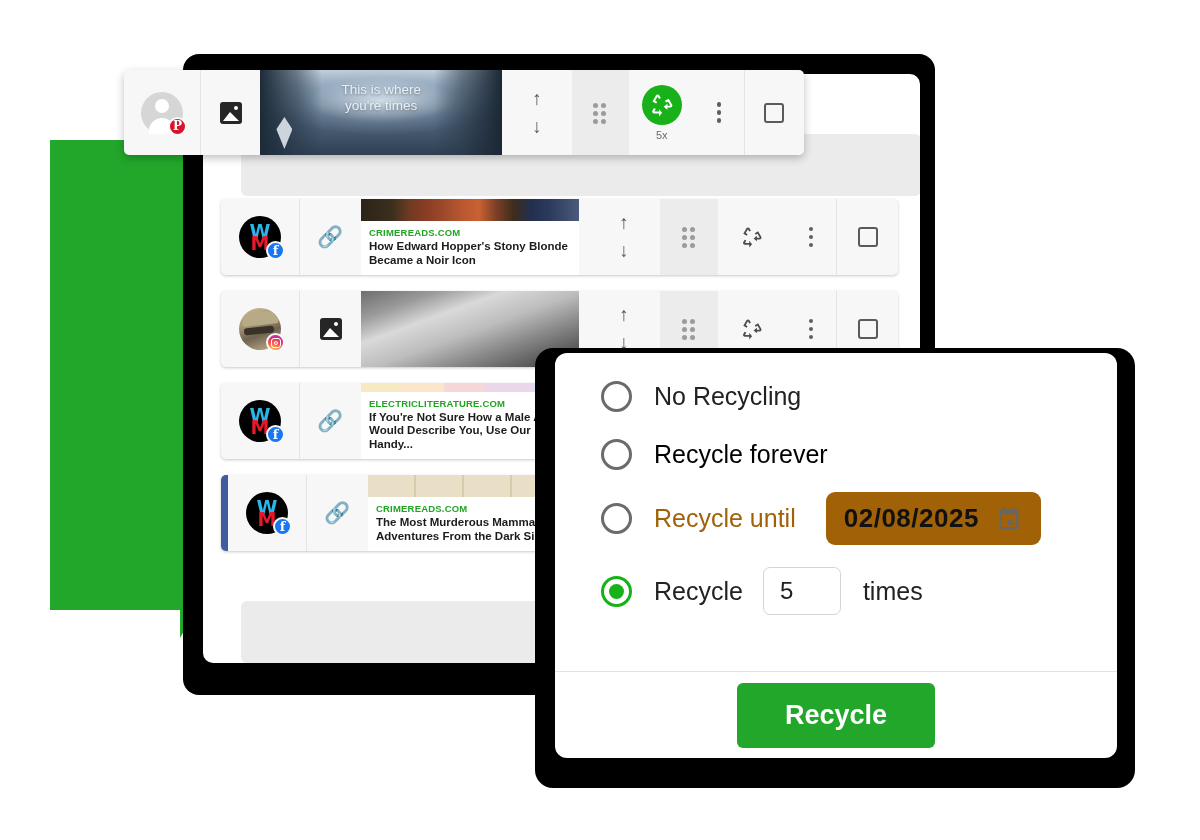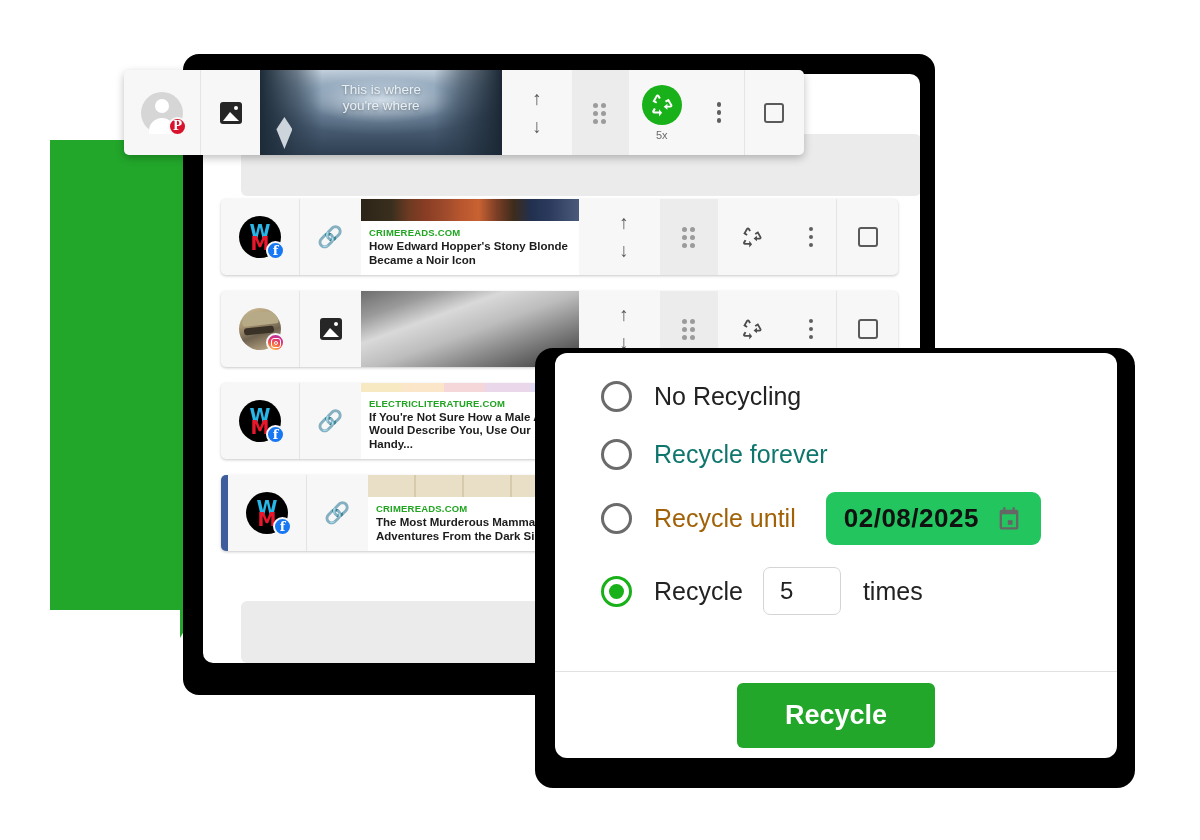--- a/index.html
+++ b/index.html
@@ -502,21 +502,21 @@
   </div>
   <div class="cell-type">
     <span class="glyph-img"></span>
   </div>
   <div class="tb-hero">
     <div class="mist"></div>
     <div class="trees-l"></div>
     <div class="trees-r"></div>
     <div class="tb-hero-text">
       <div>This is where</div>
-      <div>you're where</div>
+      <div>you're times</div>
     </div>
     <div class="tb-logo"></div>
   </div>
   <div class="cell-spacer"></div>
   <div class="cell-arrows">
     <span class="arrow">↑</span>
     <span class="arrow">↓</span>
   </div>
   <div class="cell-drag">
     <span class="dots6">
@@ -553,27 +553,27 @@
   <div style="position:absolute; left:20px; top:5px; right:18px; bottom:30px;
               background:#fff; border-radius:12px; overflow:hidden;">
 
     <div style="display:flex; align-items:center; gap:22px; padding:28px 0 0 46px;">
       <span style="width:31px;height:31px;border:3px solid #6b6b6b;border-radius:50%;flex:none;"></span>
       <span style="font-size:25px;color:#222;">No Recycling</span>
     </div>
 
     <div style="display:flex; align-items:center; gap:22px; padding:27px 0 0 46px;">
       <span style="width:31px;height:31px;border:3px solid #6b6b6b;border-radius:50%;flex:none;"></span>
-      <span style="font-size:25px;color:#0f766e;">Recycle forever</span>
+      <span style="font-size:25px;color:#000000;">Recycle forever</span>
     </div>
 
     <div style="display:flex; align-items:center; gap:22px; padding:22px 0 0 46px;">
       <span style="width:31px;height:31px;border:3px solid #6b6b6b;border-radius:50%;flex:none;"></span>
       <span style="font-size:25px;color:#a16207;">Recycle until</span>
-      <span style="display:flex;align-items:center;gap:16px;background:#22c55e;border-radius:9px;
+      <span style="display:flex;align-items:center;gap:16px;background:#a16207;border-radius:9px;
                    padding:11px 18px; margin-left:8px;">
         <span style="font-size:26px;font-weight:700;color:#111;letter-spacing:.5px;">02/08/2025</span>
         <svg width="28" height="28" viewBox="0 0 24 24">
           <path fill="#666" d="M7 2v2H5.5A1.5 1.5 0 0 0 4 5.5v14A1.5 1.5 0 0 0 5.5 21h13a1.5 1.5 0 0 0 1.5-1.5v-14A1.5 1.5 0 0 0 18.5 4H17V2h-2v2H9V2H7zm-1 6h12v11H6V8z"></path>
           <rect x="11" y="13" width="4" height="4" fill="#666"></rect>
         </svg>
       </span>
     </div>
 
     <div style="display:flex; align-items:center; gap:22px; padding:22px 0 0 46px;">

